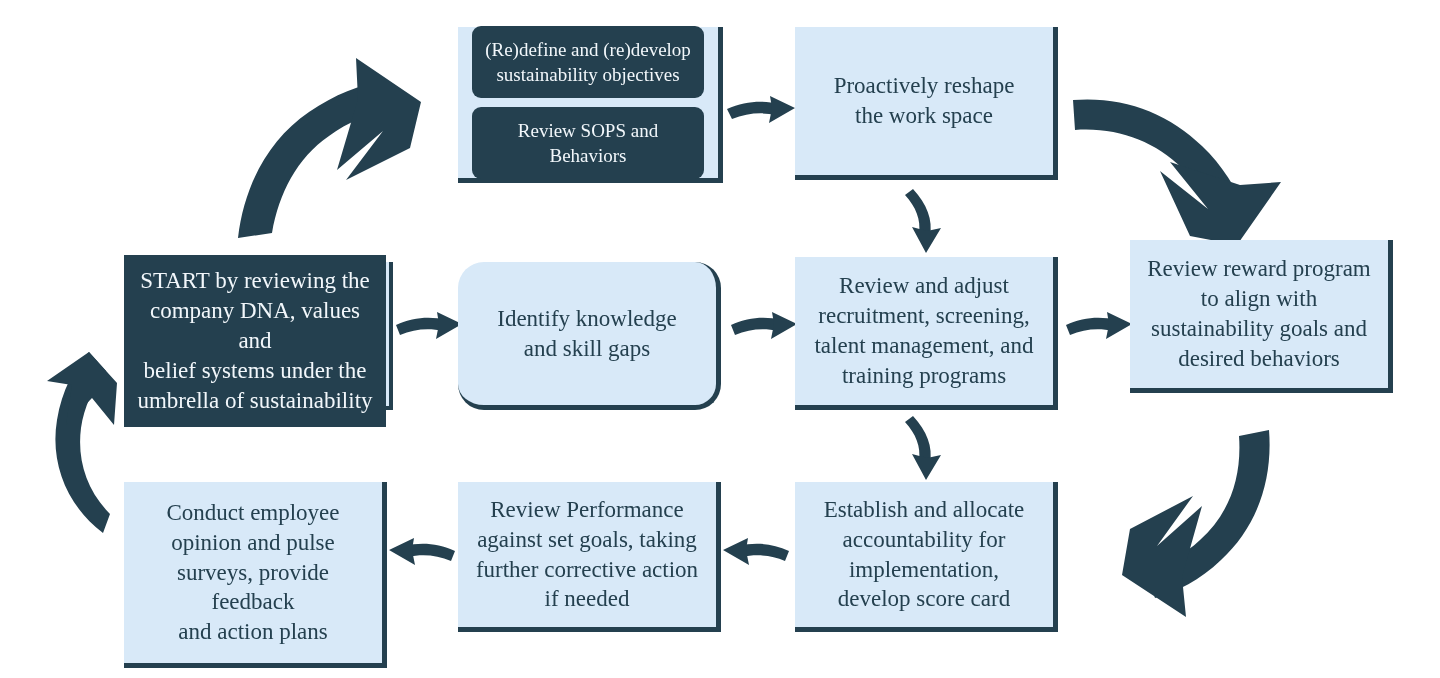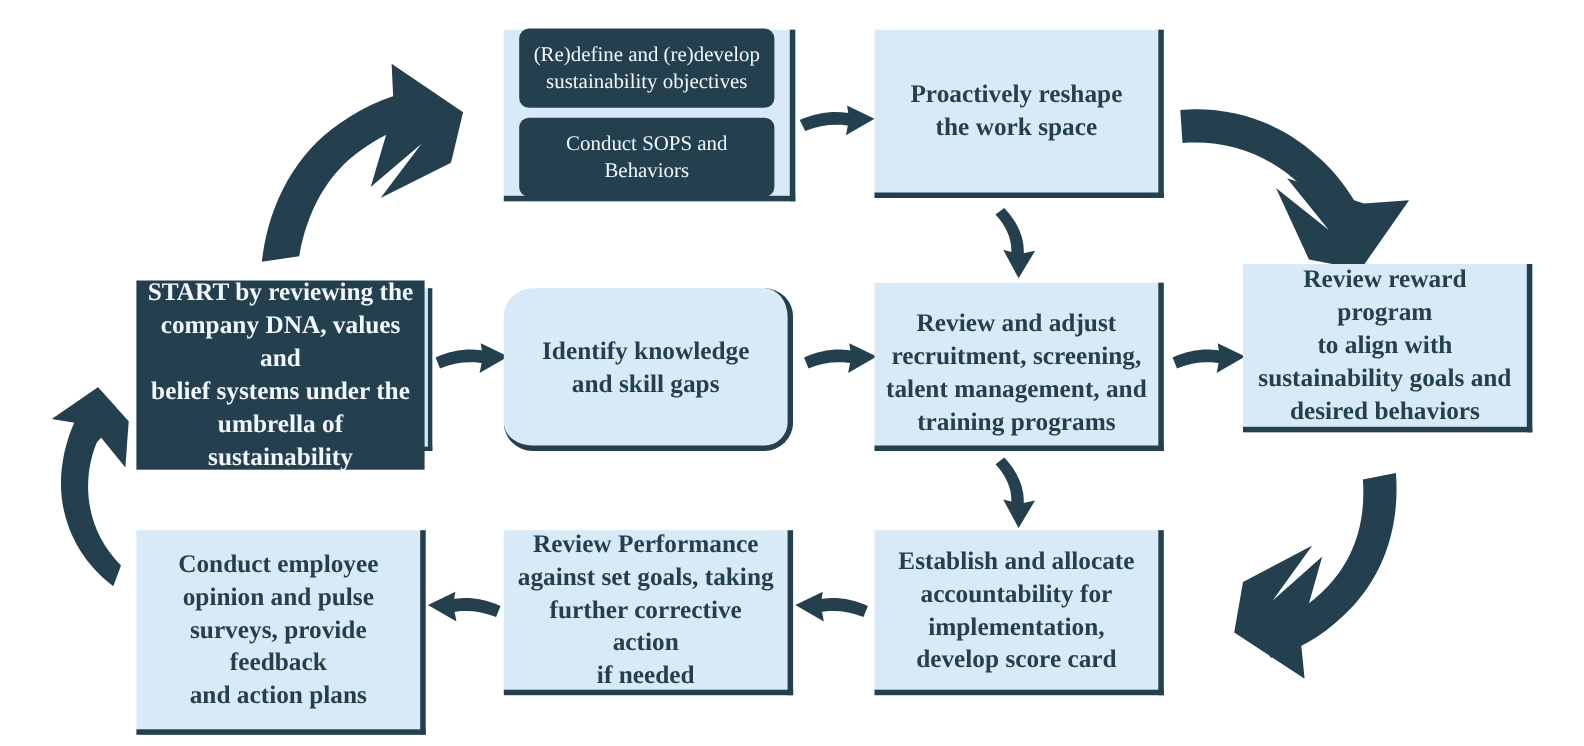--- a/index.html
+++ b/index.html
@@ -27,21 +27,20 @@
     color: #24404f;
     border-right: 5px solid #24404f;
     border-bottom: 5px solid #24404f;
     display: flex;
     align-items: center;
     justify-content: center;
     text-align: center;
     line-height: 1.30;
     font-size: 23px;
     padding: 6px 10px;
-    font-weight: bold;
   }
   .node-text {
     display: block;
     width: 100%;
     white-space: pre-line;
   }
 
   
   .node-dark {
     background: #24404f;
@@ -205,21 +204,21 @@
                C 438,543 420,542 405,546
                L 408,557
                C 422,554 437,555 451,561 Z"></path>
       <path d="M414,538 L 389,550 L 415,565 L 412,550 Z"></path>
     </g>
   </svg>
 
   <div class="composite" style="left:458px; top:27px; width:265px; height:156px;">
     <div class="pill">(Re)define and (re)develop
 sustainability objectives</div>
-    <div class="pill">Conduct SOPS and
+    <div class="pill">Review SOPS and
 Behaviors</div>
   </div>
 
   <div class="node" style="left:795px; top:27px; width:263px; height:153px;">
     <span class="node-text">Proactively reshape
 the work space</span>
   </div>
 
   <div class="backing" style="left:131px; top:262px; width:262px; height:148px;"></div>
   <div class="node node-dark" style="left:124px; top:255px; width:262px; height:172px;">
@@ -227,21 +226,21 @@
 company DNA, values and
 belief systems under the
 umbrella of sustainability</span>
   </div>
 
   <div class="node" style="left:458px; top:262px; width:263px; height:148px;border-radius:26px;">
     <span class="node-text">Identify knowledge
 and skill gaps</span>
   </div>
 
-  <div class="node" style="left:795px; top:257px; width:263px; height:153px;align-items:flex-end;">
+  <div class="node" style="left:795px; top:257px; width:263px; height:153px;">
     <span class="node-text">Review and adjust
 recruitment, screening,
 talent management, and
 training programs</span>
   </div>
 
   <div class="node" style="left:1130px; top:240px; width:263px; height:153px;">
     <span class="node-text">Review reward program
 to align with
 sustainability goals and

